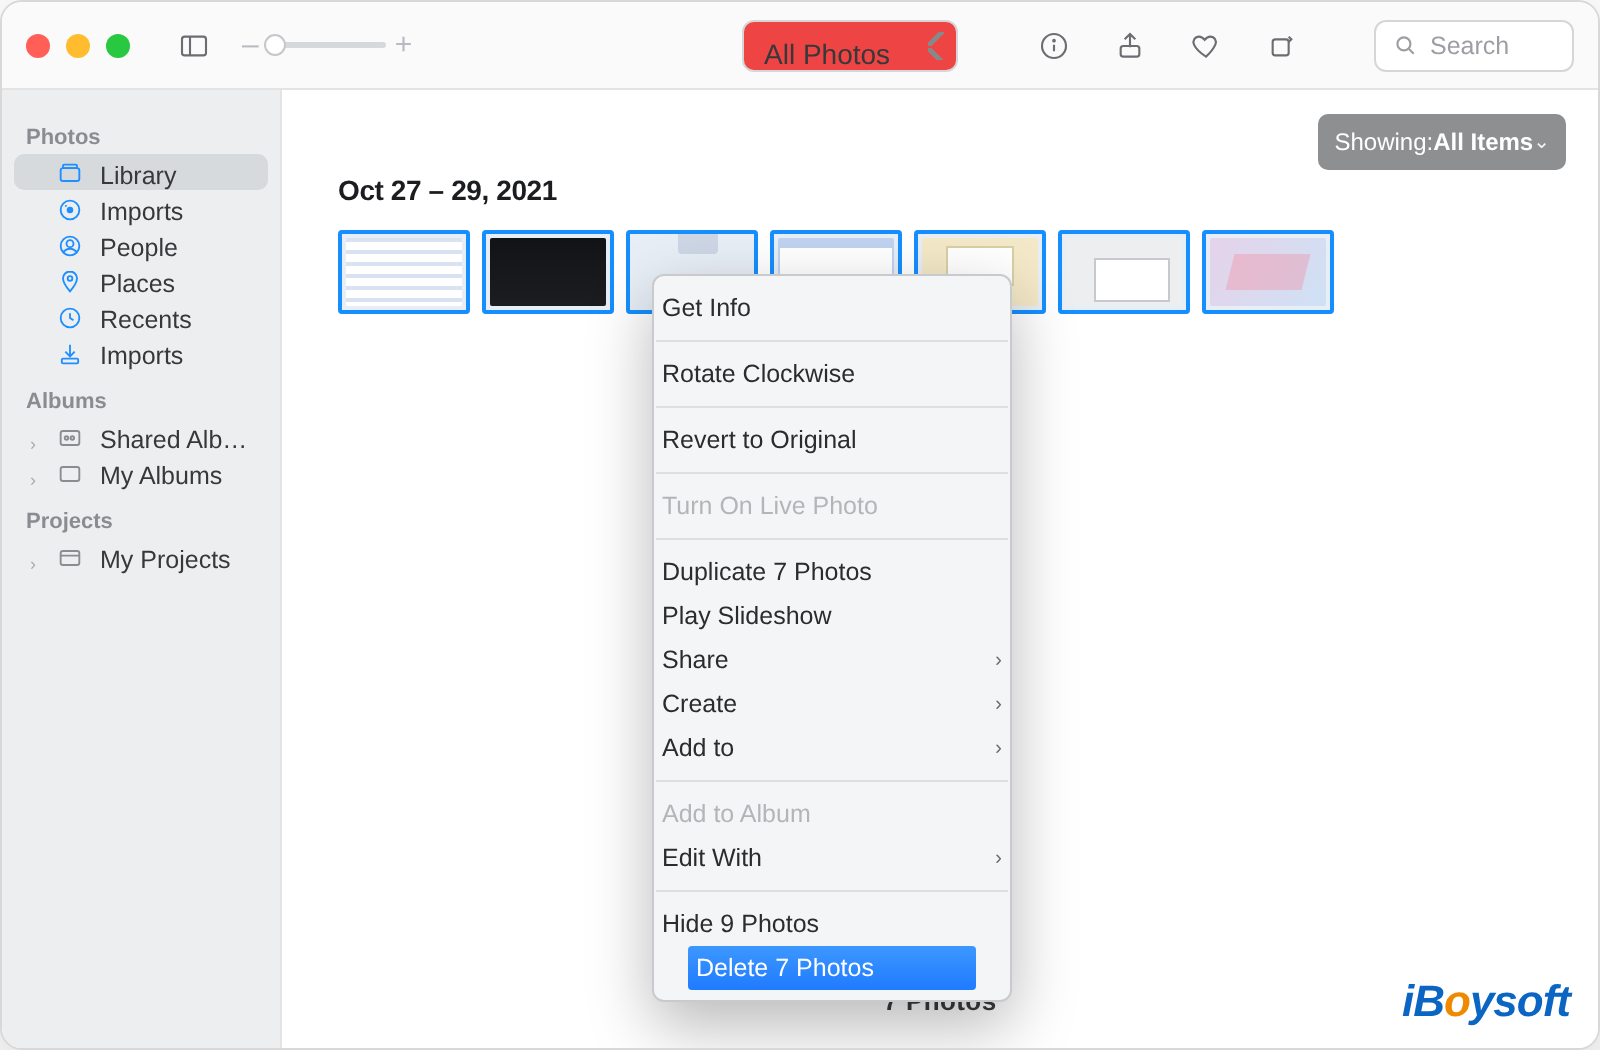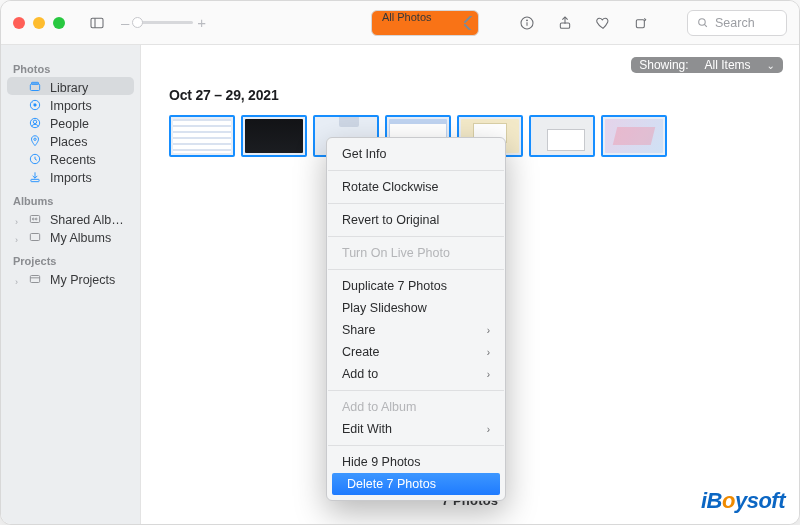--- a/index.html
+++ b/index.html
@@ -14,40 +14,40 @@
   .titlebar{height:44px;display:flex;align-items:center;gap:10px;padding:0 12px;border-bottom:1px solid var(--sep);background:var(--titlebar);}
   .traffic{display:flex;gap:8px;margin-right:8px}
   .dot{width:12px;height:12px;border-radius:50%;}
   .dot.close{background:#ff5f57}.dot.min{background:#febc2e}.dot.max{background:#28c840}
   .spacer{flex:1}
   .tb-icon{width:28px;height:28px;display:flex;align-items:center;justify-content:center;color:#6b6d72;border-radius:6px}
   .tb-icon svg{width:16px;height:16px;stroke:currentColor;fill:none;stroke-width:1.6}
   .zoom{display:flex;align-items:center;gap:4px;color:#b9bbc0;font-size:15px}
   .zoom .track{width:60px;height:3px;background:#d7d8db;border-radius:2px;position:relative}
   .zoom .knob{position:absolute;left:-1px;top:-4px;width:11px;height:11px;border-radius:50%;background:#fff;border:1px solid #c6c7cb}
-  .popup{height:26px;border:1px solid #d6d6d8;border-radius:6px;background:#f97316;display:flex;align-items:flex-start;padding:0 22px 0 10px;font-size:11px;color:var(--text);position:relative;min-width:108px}
+  .popup{height:26px;border:1px solid #d6d6d8;border-radius:6px;background:#ef4444;display:flex;align-items:flex-end;padding:0 22px 0 10px;font-size:14px;color:var(--text);position:relative;min-width:108px}
   .popup::after{content:"";position:absolute;right:6px;top:5px;width:8px;height:14px;background:
     linear-gradient(135deg,transparent 40%,#888 40%,#888 60%,transparent 60%) 0 -1px/8px 8px no-repeat,
     linear-gradient(45deg,transparent 40%,#888 40%,#888 60%,transparent 60%) 0 8px/8px 8px no-repeat}
   .searchbox{display:flex;align-items:center;gap:6px;border:1px solid #d6d6d8;border-radius:6px;height:26px;padding:0 8px;min-width:100px;color:#9c9ea3;font-size:12.5px;background:#fff}
   .searchbox svg{width:13px;height:13px;stroke:#9c9ea3}
   
   .body{position:absolute;top:44px;bottom:0;left:0;right:0;display:flex}
   .sidebar{width:140px;background:var(--sidebar);border-right:1px solid var(--sep);padding:8px 6px;font-size:12.5px;color:var(--text);overflow:hidden}
   .sb-head{color:var(--muted);font-size:11px;font-weight:600;padding:10px 6px 2px}
   .sb-item{display:flex;align-items:flex-end;gap:7px;height:18px;padding:0 6px;border-radius:5px;white-space:nowrap;overflow:hidden;text-overflow:ellipsis}
   .sb-item.active{background:#d7dadd}
   .sb-item .chev{color:#a9abb0;font-size:9px;width:7px;display:inline-block;text-align:center}
   .sb-item .sb-icon{width:16px;height:16px;display:flex;align-items:center;justify-content:center;color:#1f8fff}
   .sb-item .sb-icon svg{width:14px;height:14px;stroke:currentColor;fill:none;stroke-width:1.6}
   .sb-item .sb-icon.gray svg{stroke:#8a8c90}
   .sb-text{flex:1;overflow:hidden;text-overflow:ellipsis}
   
   .main{flex:1;position:relative;background:#fff}
-  .showing{position:absolute;top:12px;right:16px;background:var(--pill);color:#fff;font-size:12px;border-radius:5px;height:16px;display:flex;align-items:center;padding:0 8px;gap:16px}
+  .showing{position:absolute;top:12px;right:16px;background:var(--pill);color:#fff;font-size:12px;border-radius:5px;height:28px;display:flex;align-items:center;padding:0 8px;gap:0}
   .showing .chev{font-size:10px;opacity:.9}
   .date{position:absolute;top:42px;left:28px;font-size:14px;font-weight:700;letter-spacing:-.2px;color:#1c1d20}
   .thumbs{position:absolute;top:70px;left:28px;display:flex;gap:6px}
   .thumb{width:66px;height:42px;border:2.5px solid var(--sel);border-radius:2px;background:#e8eef6;position:relative;overflow:hidden}
   .thumb .inner{position:absolute;inset:2px;border-radius:1px;}
   .t1{background:#fff repeating-linear-gradient(#d9e2f0 0 2px,#fff 2px 6px)}
   .t2{background:linear-gradient(#121316,#1b1d21)}
   .t3{background:#e8eef6}
   .t3::after{content:"";position:absolute;left:22px;top:-4px;width:20px;height:12px;background:#cdd6e4;border-radius:2px}
   .t4{background:#bfd3f0 linear-gradient(#fff,#fff) center/56px 24px no-repeat}
@@ -55,24 +55,24 @@
   .t5::after{content:"";position:absolute;inset:auto 12px 10px 12px;height:18px;background:#fff;border:1px solid #d9cfa6}
   .t6{background:#eceef0}
   .t6::after{content:"";position:absolute;left:14px;top:10px;width:36px;height:20px;background:#fff;border:1px solid #c7c9cd}
   .t7{background:linear-gradient(120deg,#e5d3ea,#cfe1f5)}
   .t7::after{content:"";position:absolute;inset:8px 10px;background:rgba(255,100,120,.25);transform:skewX(-14deg)}
   .count{position:absolute;bottom:16px;left:0;right:0;text-align:center;font-size:13px;font-weight:600;color:#3a3b3e;letter-spacing:.2px}
   .watermark{position:absolute;right:14px;bottom:10px;font-size:22px;font-weight:800;font-style:italic;letter-spacing:-.5px;color:#0b66c3}
   .watermark .o{color:#ef8a00}
   
   .ctx{position:absolute;top:92px;left:185px;width:180px;background:var(--ctx-bg);border:1px solid #c9cacd;border-radius:6px;box-shadow:0 12px 32px rgba(0,0,0,.28);padding:5px 0;font-size:12.5px;color:#2b2c2e;z-index:20}
-  .ctx .mi{display:flex;align-items:center;justify-content:space-between;padding:0 15px;height:22px;white-space:nowrap}
+  .ctx .mi{display:flex;align-items:center;justify-content:space-between;padding:0 4px;height:22px;white-space:nowrap}
   .ctx .mi.sep{height:0;border-top:1px solid #dedfe1;margin:5px 1px}
   .ctx .mi.dis{color:#b4b5b8}
-  .ctx .mi.hi{background:linear-gradient(#3d97ff,#1f7bff);color:#fff;margin:0 5px;border-radius:2px}
+  .ctx .mi.hi{background:linear-gradient(#3d97ff,#1f7bff);color:#fff;margin:0 17px;border-radius:2px}
   .ctx .mi .arw{font-size:10px;color:#6a6b6e}
   .tight{padding-left:6px}
 </style>
 </head>
 <body>
 
 <div class="window">
 
   <div class="titlebar">
     <div class="traffic">
@@ -233,21 +233,21 @@
               <line x1="4" y1="10" x2="20" y2="10"></line>
             </svg>
           </span>
         <span class="sb-text">My Projects</span>
         </div>
     </div>
 
     <div class="main">
       <div class="showing">
         <span>Showing:</span>
-        <b style="font-weight:400">All Items</b>
+        <b style="font-weight:700">All Items</b>
         <span class="chev">⌄</span>
       </div>
       <div class="date">Oct 27 – 29, 2021</div>
 
       <div class="thumbs">
         <div class="thumb">
             <div class="inner t1"></div>
           </div>
         <div class="thumb">
             <div class="inner t2"></div>

